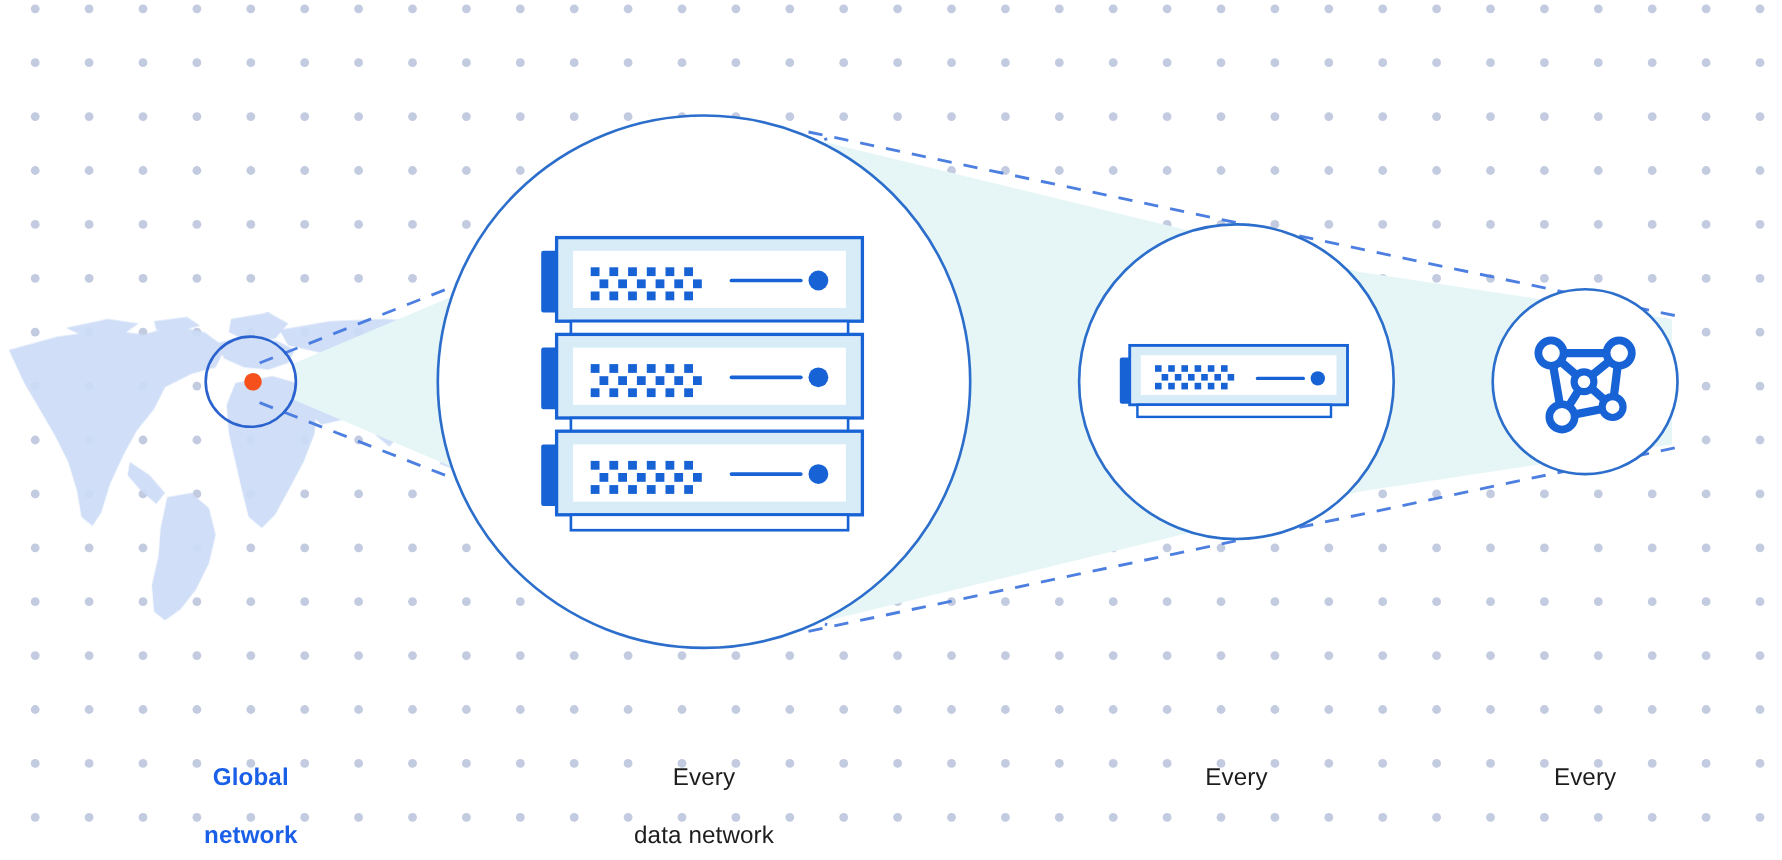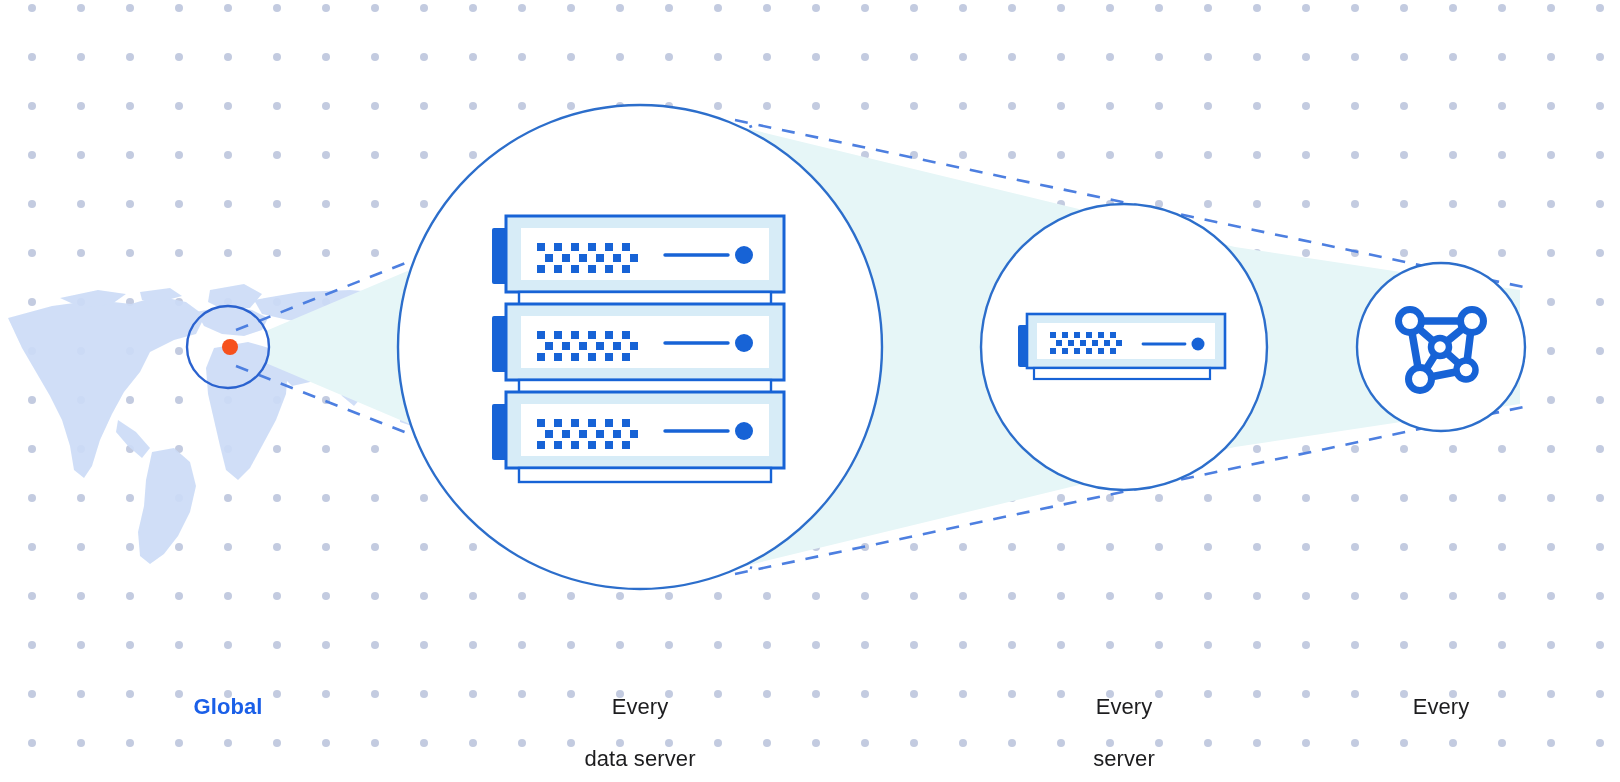--- a/index.html
+++ b/index.html
@@ -869,30 +869,30 @@
       <circle cx="1466" cy="370" r="9.5" fill="#ffffff" stroke="#1763d6" stroke-width="6.5"></circle>
       <circle cx="1440" cy="347" r="9" fill="#ffffff" stroke="#1763d6" stroke-width="6.5"></circle>
     </g>
 
   </svg>
 
   <div id="labels">
 
     <div class="caption accent" style="left:128px; top:668px; width:200px;">
       <span class="l1">Global</span>
+      <span class="l2">network</span>
     </div>
 
     <div class="caption" style="left:520px; top:668px; width:240px;">
       <span class="l1">Every</span>
-      <span class="l2">data server</span>
+      <span class="l2">data network</span>
     </div>
 
     <div class="caption" style="left:1024px; top:668px; width:200px;">
       <span class="l1">Every</span>
-      <span class="l2">server</span>
     </div>
 
     <div class="caption" style="left:1341px; top:668px; width:200px;">
       <span class="l1">Every</span>
     </div>
 
   </div>
 </div>
 
 </body></html>

